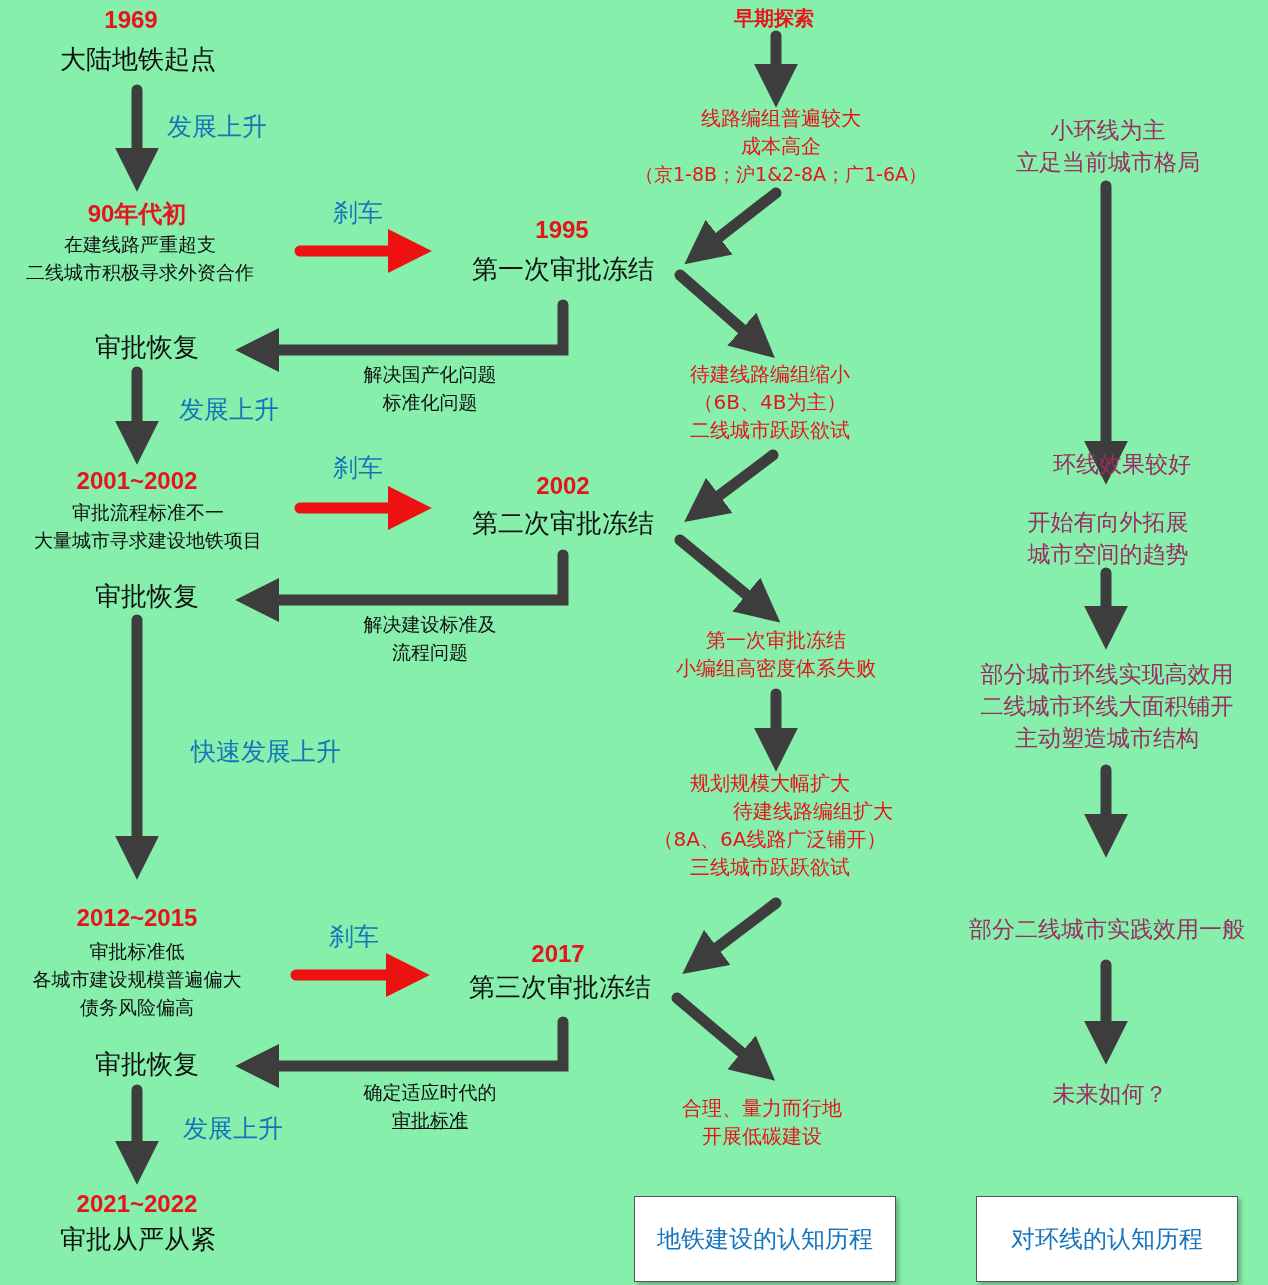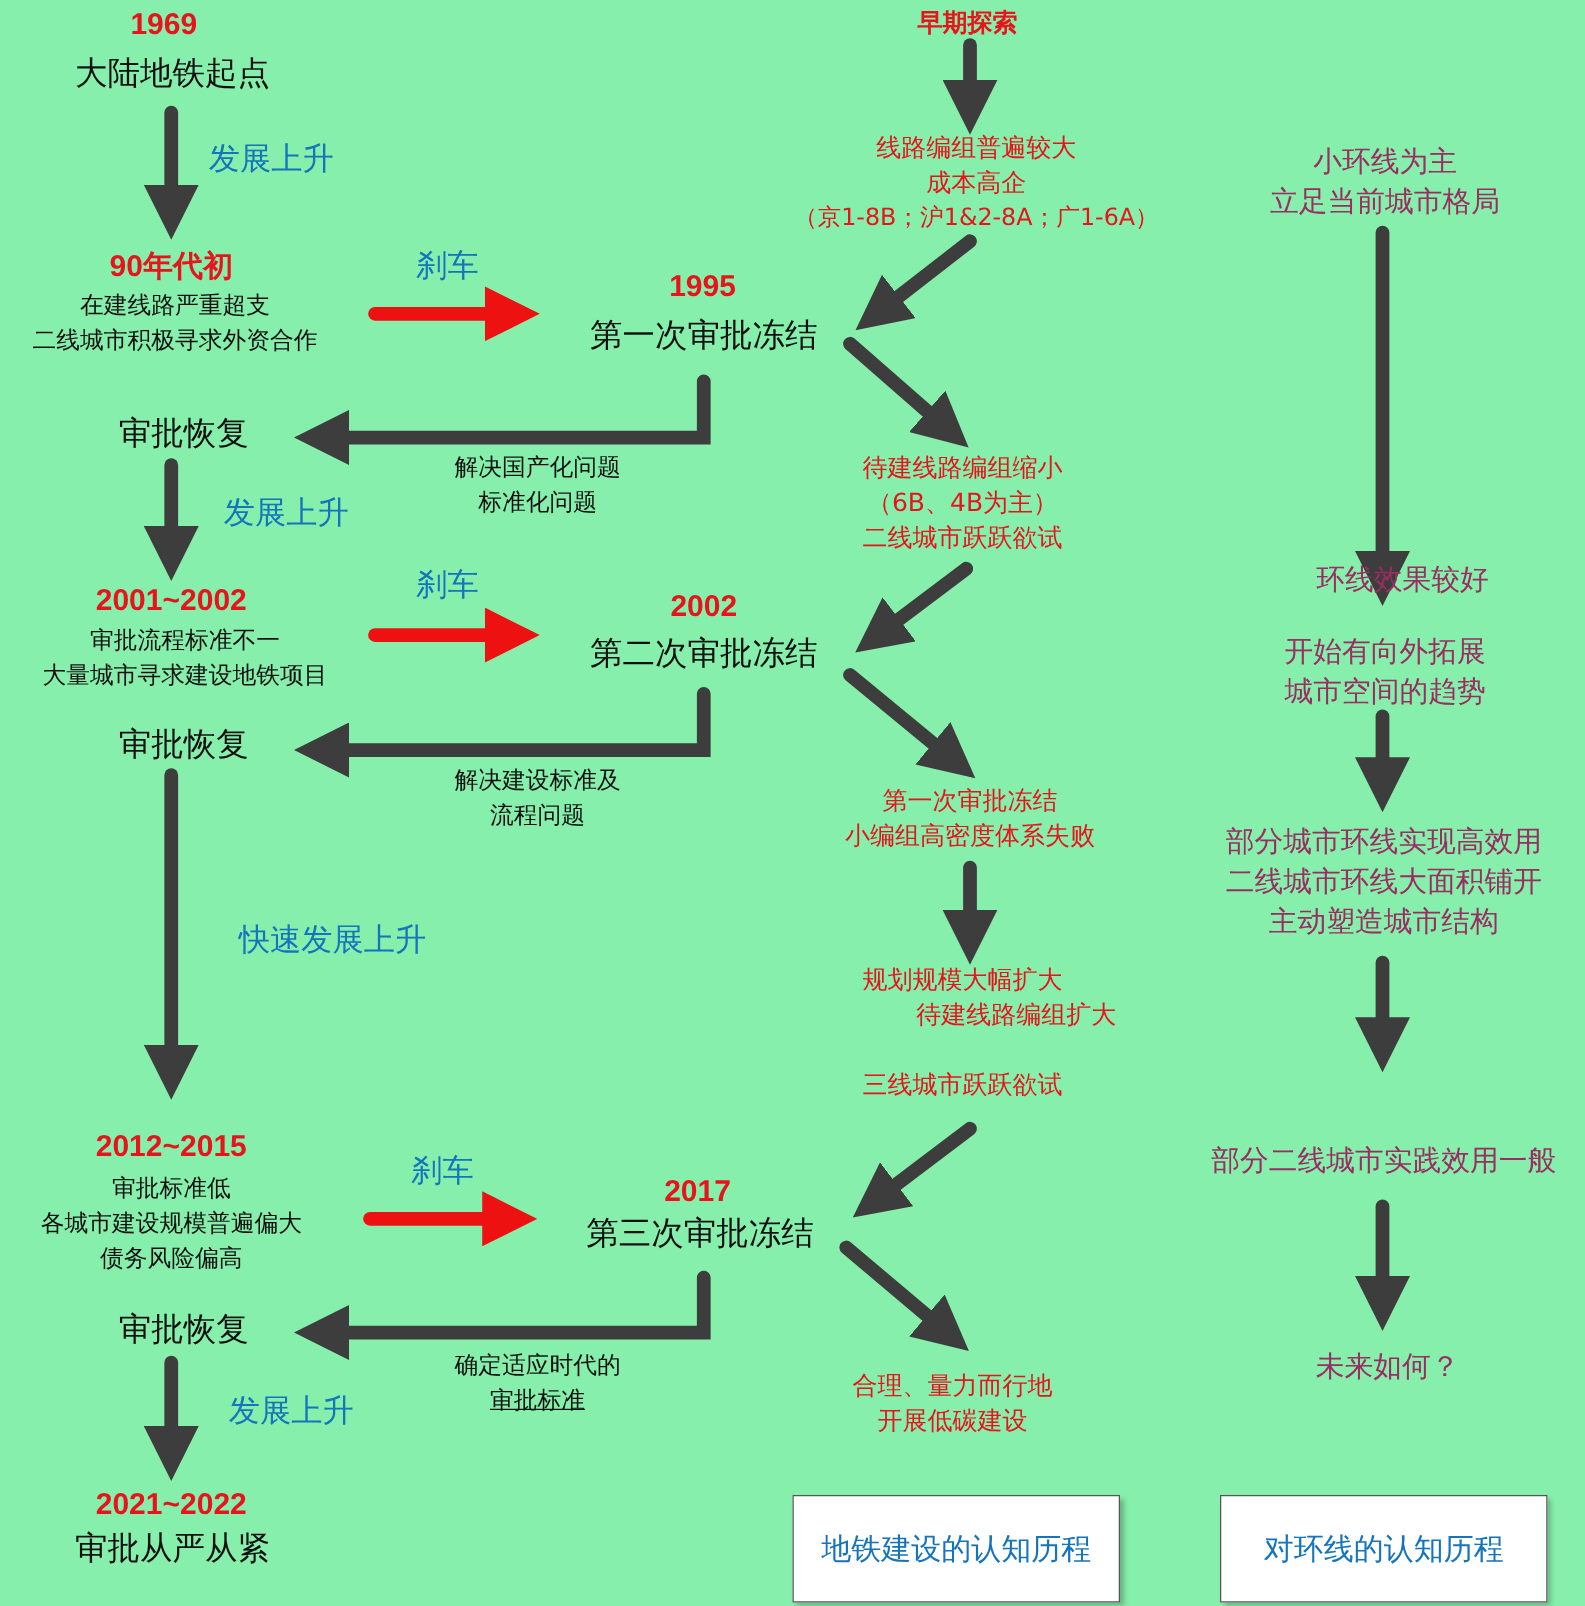--- a/index.html
+++ b/index.html
@@ -118,20 +118,21 @@
 
   <div class="t red" style="left:770px; top:360px;">待建线路编组缩小</div>
   <div class="t red" style="left:770px; top:388px;">（6B、4B为主）</div>
   <div class="t red" style="left:770px; top:416px;">二线城市跃跃欲试</div>
 
   <div class="t red" style="left:776px; top:626px;">第一次审批冻结</div>
   <div class="t red" style="left:776px; top:654px;">小编组高密度体系失败</div>
 
   <div class="t red" style="left:770px; top:769px;">规划规模大幅扩大</div>
   <div class="t red" style="left:770px; top:797px;margin-left:43px;">待建线路编组扩大</div>
+  <div class="t red" style="left:770px; top:825px;">（8A、6A线路广泛铺开）</div>
   <div class="t red" style="left:770px; top:853px;">三线城市跃跃欲试</div>
 
   <div class="t red" style="left:762px; top:1094px;">合理、量力而行地</div>
   <div class="t red" style="left:762px; top:1122px;">开展低碳建设</div>
 
   <div class="t purple" style="left:1108px; top:114px;">小环线为主</div>
   <div class="t purple" style="left:1108px; top:146px;">立足当前城市格局</div>
 
   <div class="t purple" style="left:1108px; top:448px;margin-left:14px;">环线效果较好</div>
   <div class="t purple" style="left:1108px; top:506px;">开始有向外拓展</div>

